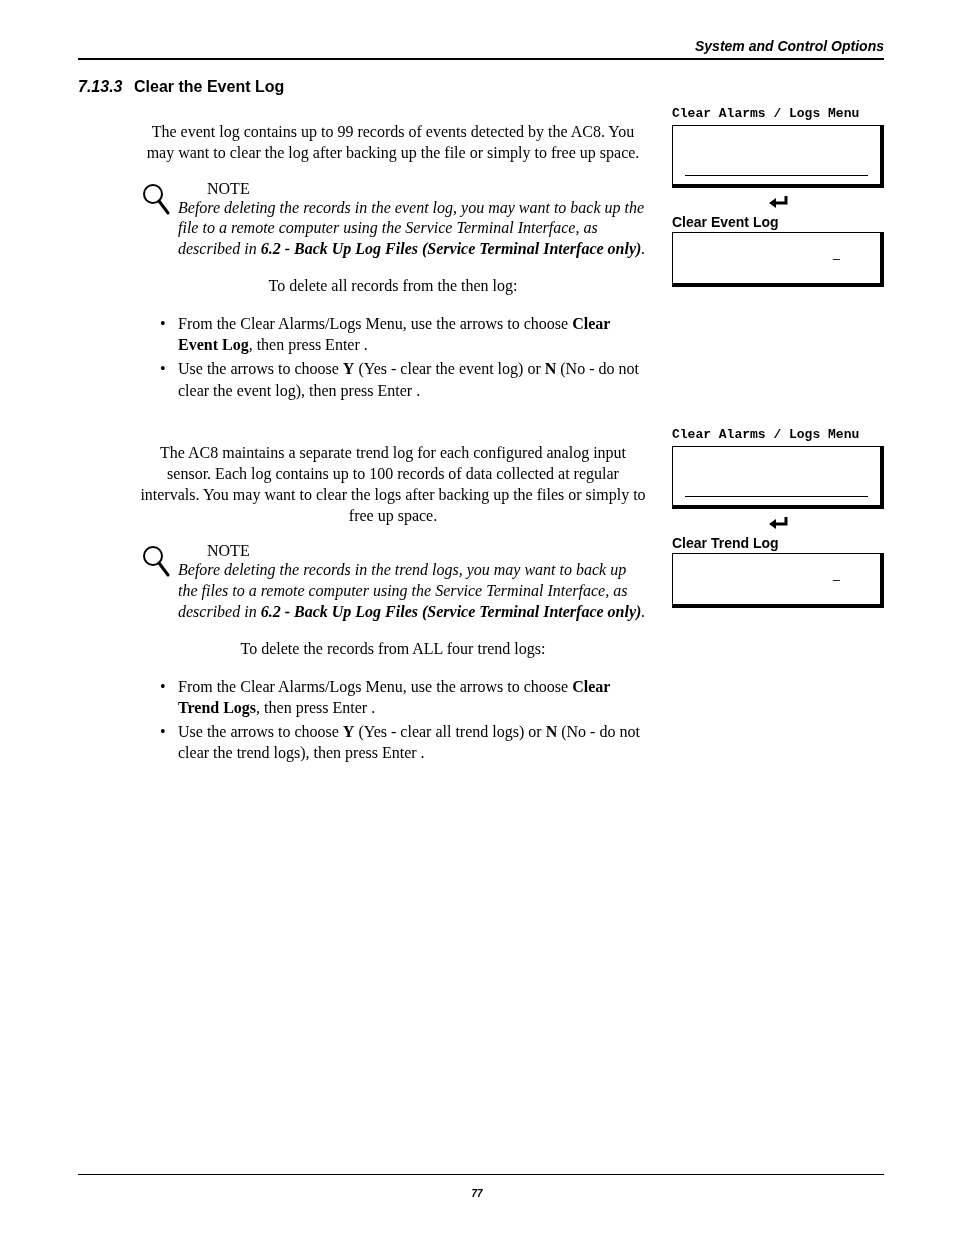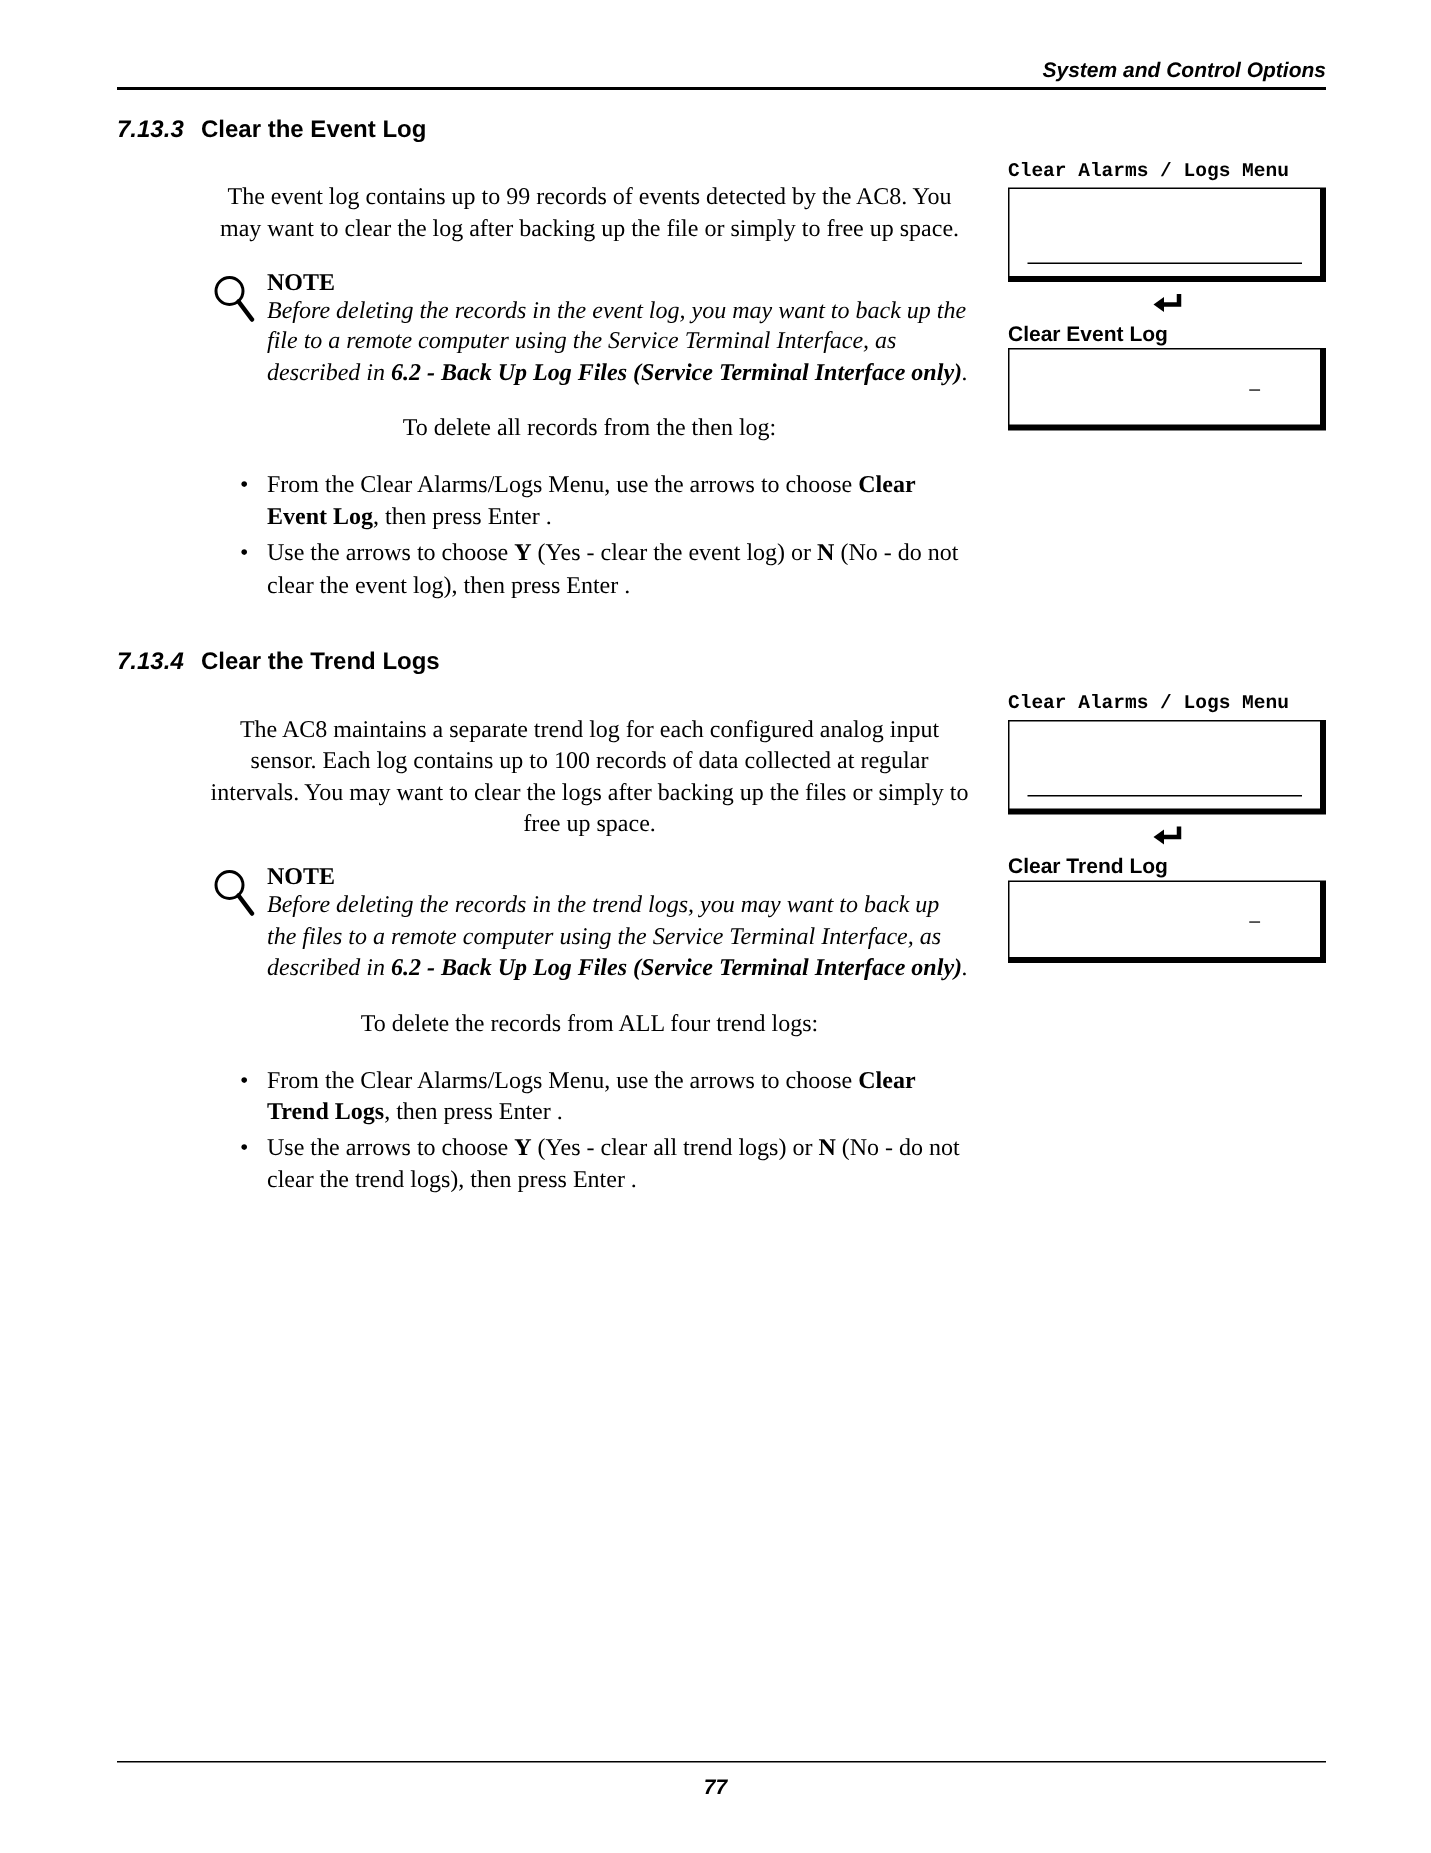--- a/index.html
+++ b/index.html
@@ -71,22 +71,23 @@
     flex: 0 0 44px;
     display: flex;
     justify-content: center;
     padding-top: 2px;
   }
   .note-text-cell {
     flex: 1 1 auto;
   }
   .note-label {
     font-family: "Times New Roman", Times, serif;
-    font-weight: bold;
-    font-size: 16px;
+    font-weight: normal;
+    font-size: 16px;
+    margin-left: 29px;
   }
   .note-body {
     font-style: italic;
     font-size: 16px;
     line-height: 1.3;
   }
   .note-body .emph {
     font-weight: bold;
     margin-top: 40px;
   }
@@ -163,21 +164,21 @@
   }
   .page-number {
     position: absolute;
     bottom: 36px;
     left: 0;
     width: 954px;
     text-align: center;
     font-family: Arial, Helvetica, sans-serif;
     font-weight: bold;
     font-style: italic;
-    font-size: 14px;
+    font-size: 10px;
   }
   .foot-rule {
     position: absolute;
     bottom: 60px;
     left: 78px;
     right: 70px;
     border-top: 1px solid #000;
   }
   svg { display: block; }
 </style>
@@ -241,23 +242,20 @@
       </div>
       <div class="sub-row">
         <div class="sub-title">Clear Event Log</div>
       </div>
       <div class="panel-box2">
         <span>–</span>
       </div>
     </div>
   </div>
 
-  <h3 class="sec-heading" style="margin-top:30px;">
-    <span class="sec-num">7.13.4</span><span>Clear the Trend Logs</span>
-  </h3>
 
   <div class="section-row">
     <div class="content-col">
       <p class="body-text para-indent">The AC8 maintains a separate trend log for each configured analog input sensor. Each log contains up to 100 records of data collected at regular intervals. You may want to clear the logs after backing up the files or simply to free up space.</p>
 
       <div class="note-block">
         <div class="note-icon-cell">
           <span>
             <svg width="30" height="34" viewBox="0 0 30 34">
               <circle cx="12" cy="12" r="9" fill="none" stroke="#000" stroke-width="2"></circle>

